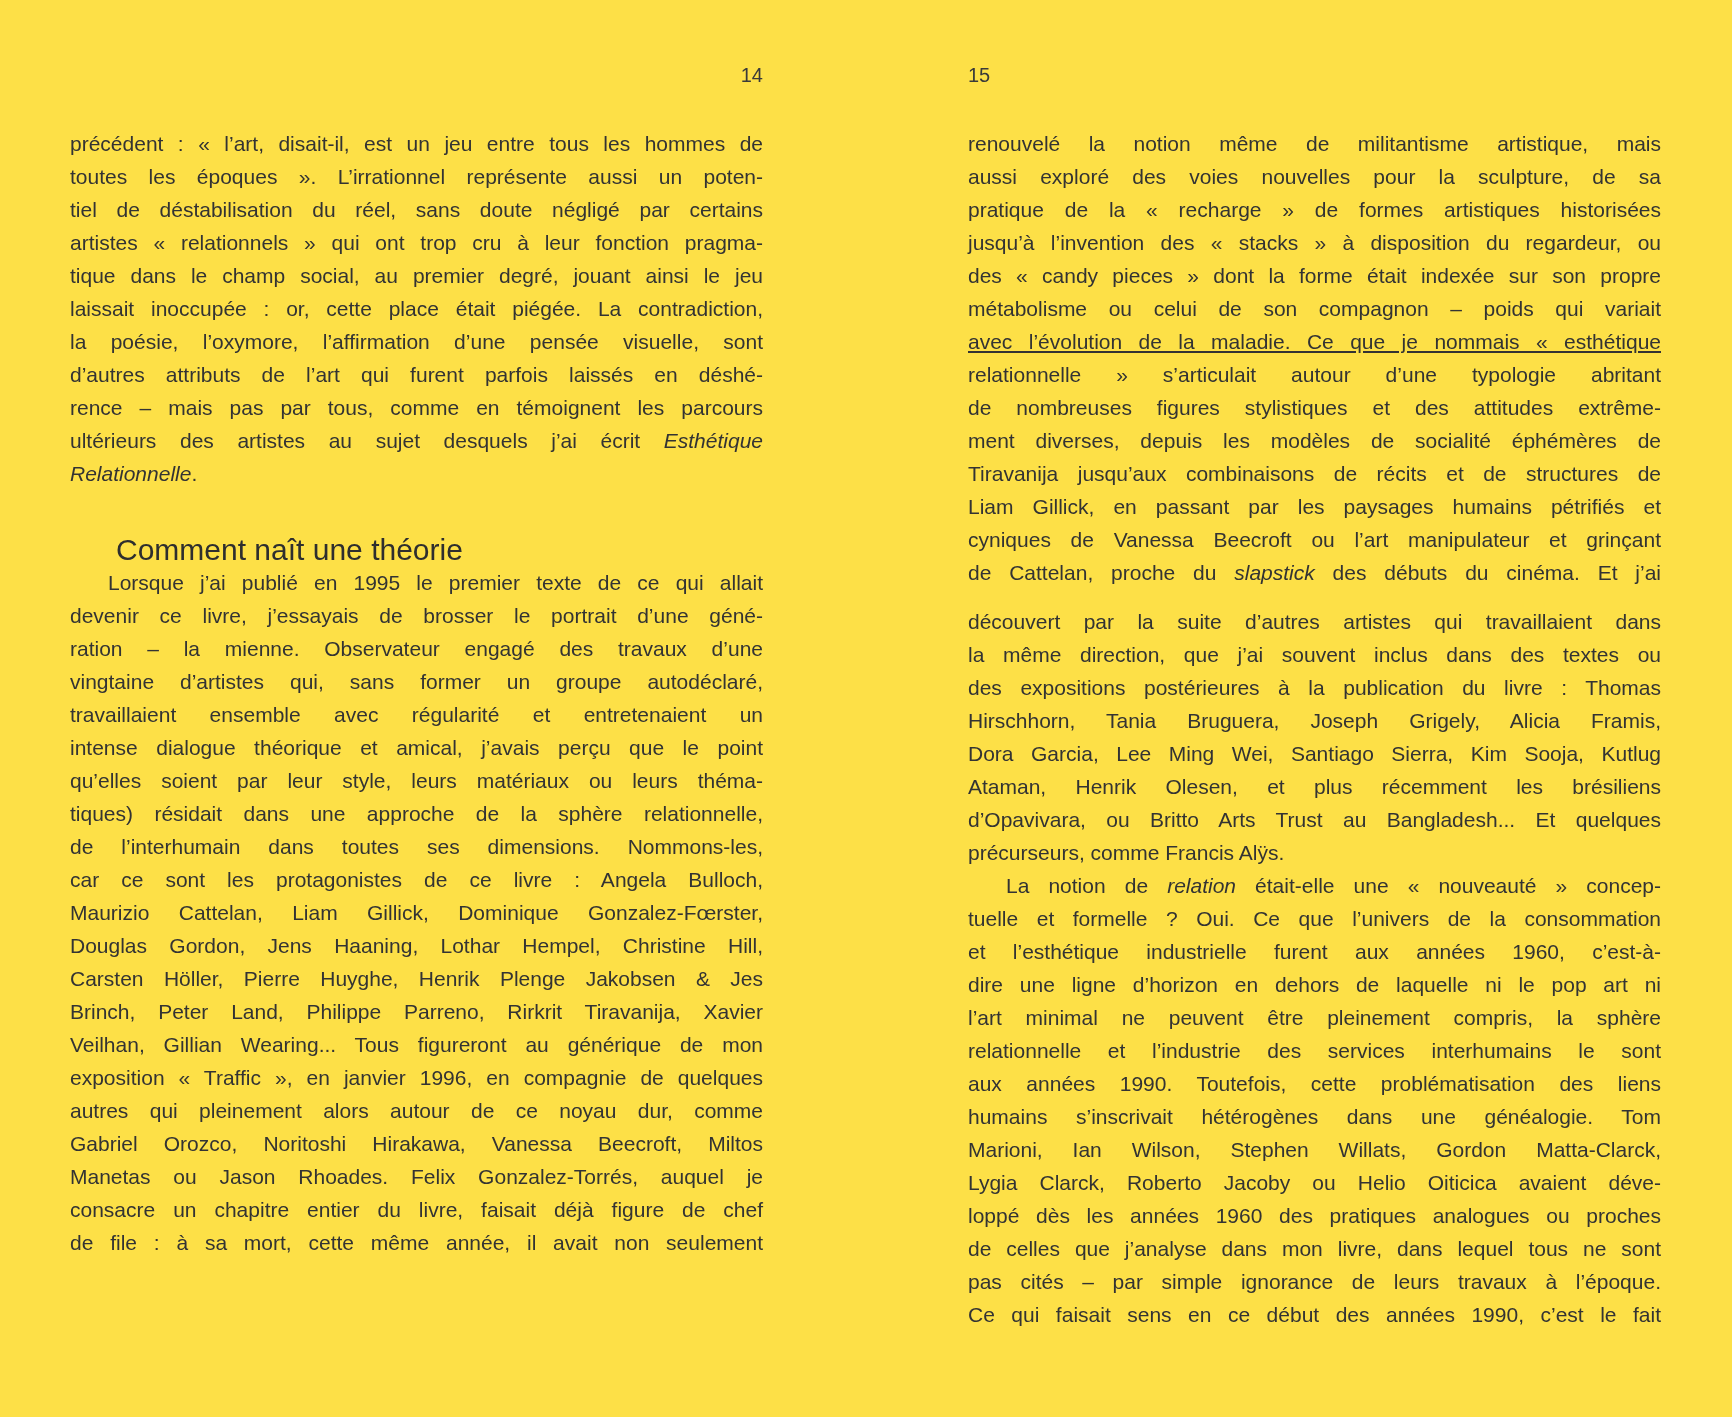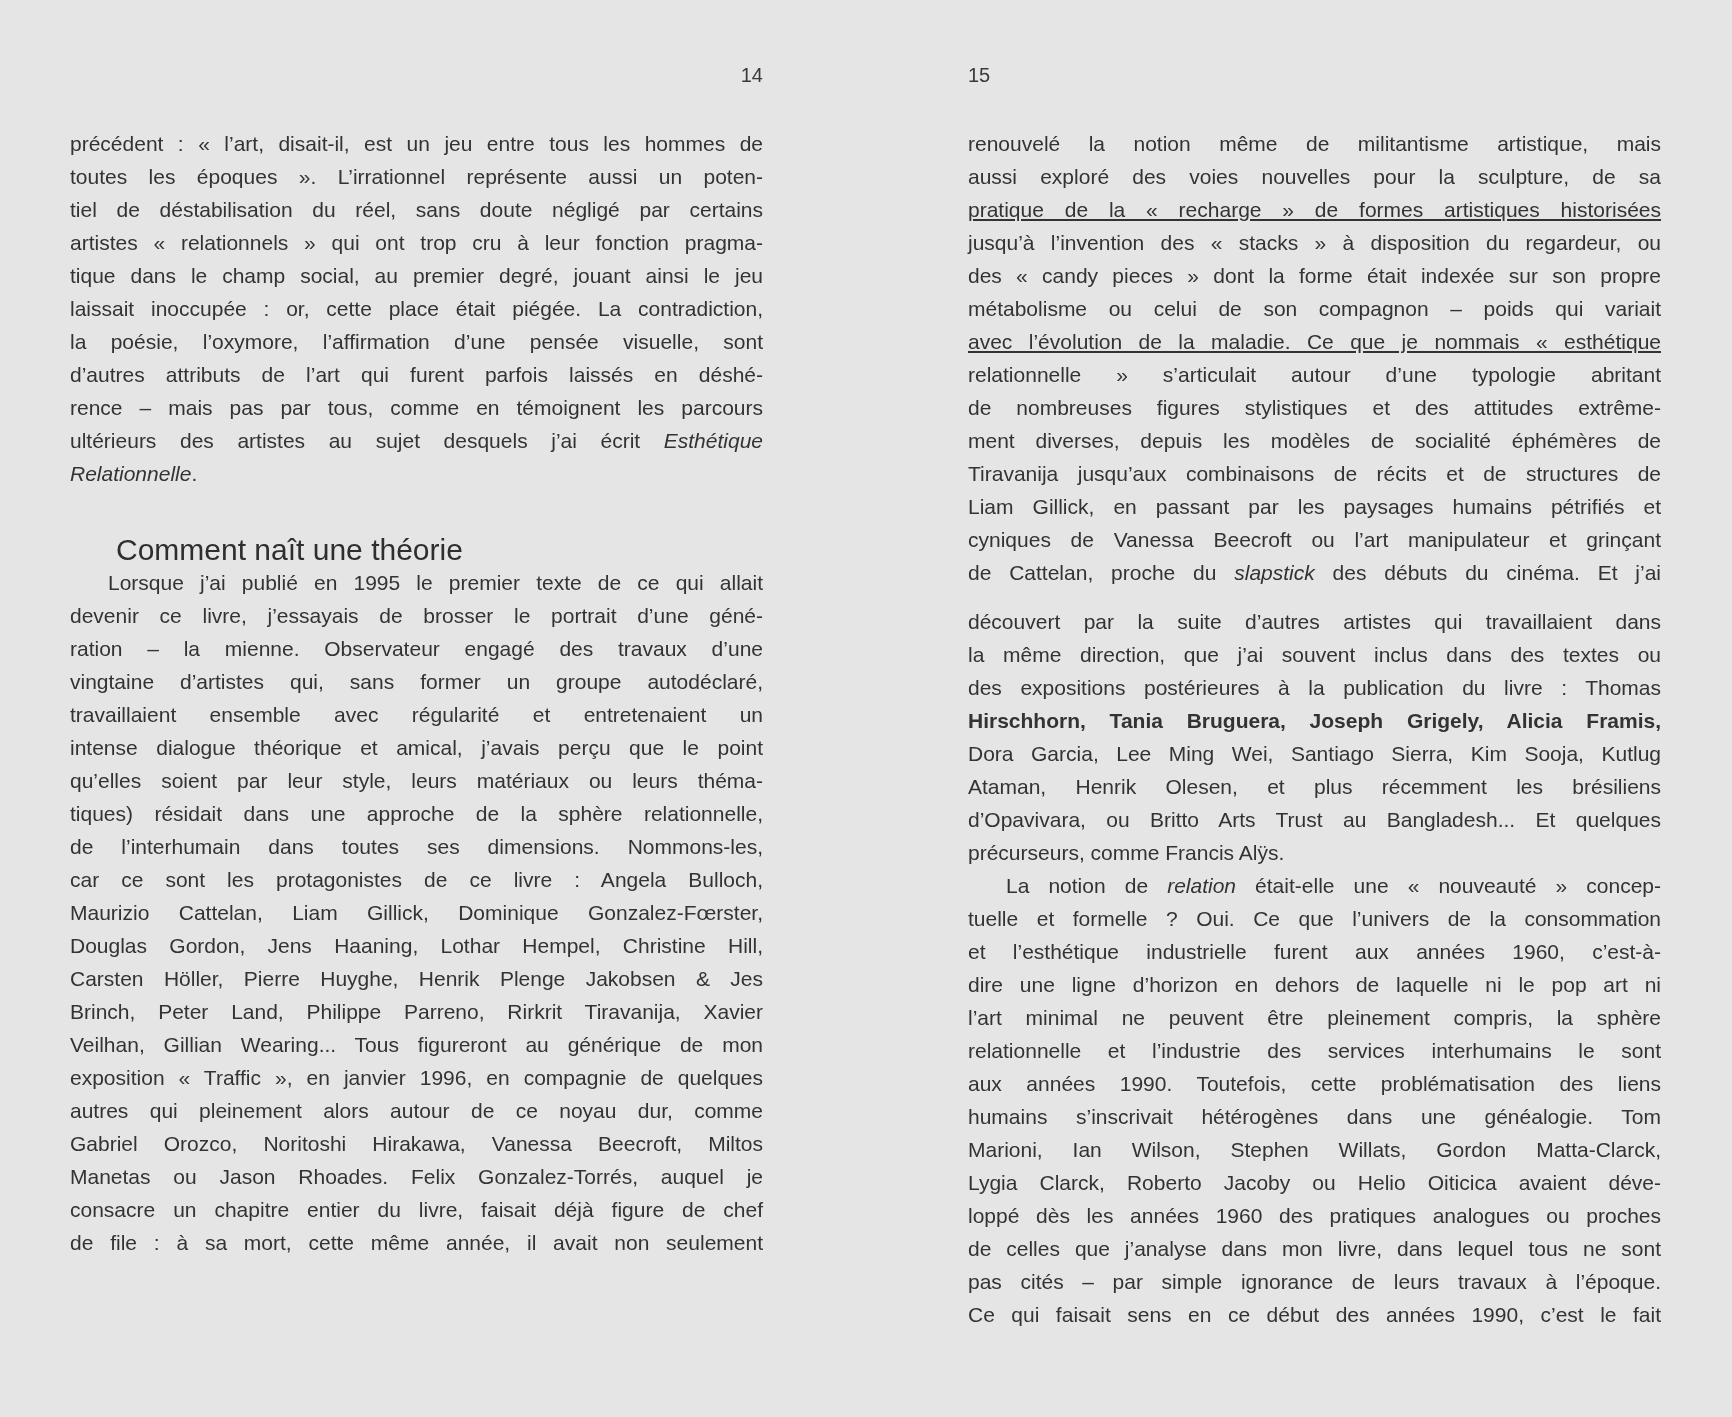--- a/index.html
+++ b/index.html
@@ -6,21 +6,21 @@
   body {
     width: 1732px; height: 1417px;
     background: #ffffff;
     font-family: "Liberation Sans", "DejaVu Sans", sans-serif;
     color: #333333;
   }
   .spread {
     position: relative;
     width: 1732px; height: 1417px;
     overflow: hidden;
-    background: #e5e5e5;
+    background: #fde047;
   }
   .pagenum {
     position: absolute;
     top: 62px;
     width: 693px;
     font-size: 20px;
     line-height: 26px;
     color: #3a3a3a;
   }
   .pagenum-left  { left: 70px;  text-align: right; }
@@ -90,36 +90,36 @@
       <div class="pline" style="white-space: nowrap; transform-origin: left center; transform: scaleX(1);">exposition « Traffic », en janvier 1996, en compagnie de quelques</div>
       <div class="pline" style="white-space: nowrap; transform-origin: left center; transform: scaleX(1);">autres qui pleinement alors autour de ce noyau dur, comme</div>
       <div class="pline" style="white-space: nowrap; transform-origin: left center; transform: scaleX(1);">Gabriel Orozco, Noritoshi Hirakawa, Vanessa Beecroft, Miltos</div>
       <div class="pline" style="white-space: nowrap; transform-origin: left center; transform: scaleX(1);">Manetas ou Jason Rhoades. Felix Gonzalez-Torrés, auquel je</div>
       <div class="pline" style="white-space: nowrap; transform-origin: left center; transform: scaleX(1);">consacre un chapitre entier du livre, faisait déjà figure de chef</div>
       <div class="pline" style="white-space: nowrap; transform-origin: left center; transform: scaleX(1);">de file : à sa mort, cette même année, il avait non seulement</div>
     </div>
   <div class="column" id="col-right">
       <div class="pline" style="white-space: nowrap; transform-origin: left center; transform: scaleX(1);">renouvelé la notion même de militantisme artistique, mais</div>
       <div class="pline" style="white-space: nowrap; transform-origin: left center; transform: scaleX(1);">aussi exploré des voies nouvelles pour la sculpture, de sa</div>
-      <div class="pline" style="white-space: nowrap; transform-origin: left center; transform: scaleX(1); text-decoration: underline;">pratique de la « recharge » de formes artistiques historisées</div>
+      <div class="pline" style="white-space: nowrap; transform-origin: left center; transform: scaleX(1);">pratique de la « recharge » de formes artistiques historisées</div>
       <div class="pline" style="white-space: nowrap; transform-origin: left center; transform: scaleX(1);">jusqu’à l’invention des « stacks » à disposition du regardeur, ou</div>
       <div class="pline" style="white-space: nowrap; transform-origin: left center; transform: scaleX(1);">des « candy pieces » dont la forme était indexée sur son propre</div>
       <div class="pline" style="white-space: nowrap; transform-origin: left center; transform: scaleX(1);">métabolisme ou celui de son compagnon – poids qui variait</div>
       <div class="pline" style="white-space: nowrap; transform-origin: left center; transform: scaleX(1); text-decoration: underline;">avec l’évolution de la maladie. Ce que je nommais « esthétique</div>
       <div class="pline" style="white-space: nowrap; transform-origin: left center; transform: scaleX(1);">relationnelle » s’articulait autour d’une typologie abritant</div>
       <div class="pline" style="white-space: nowrap; transform-origin: left center; transform: scaleX(1);">de nombreuses figures stylistiques et des attitudes extrême-</div>
       <div class="pline" style="white-space: nowrap; transform-origin: left center; transform: scaleX(1);">ment diverses, depuis les modèles de socialité éphémères de</div>
       <div class="pline" style="white-space: nowrap; transform-origin: left center; transform: scaleX(1);">Tiravanija jusqu’aux combinaisons de récits et de structures de</div>
       <div class="pline" style="white-space: nowrap; transform-origin: left center; transform: scaleX(1);">Liam Gillick, en passant par les paysages humains pétrifiés et</div>
       <div class="pline" style="white-space: nowrap; transform-origin: left center; transform: scaleX(1);">cyniques de Vanessa Beecroft ou l’art manipulateur et grinçant</div>
       <div class="pline" style="white-space: nowrap; transform-origin: left center; transform: scaleX(1);">de Cattelan, proche du <i>slapstick</i> des débuts du cinéma. Et j’ai</div>
       <div class="pline" style="white-space: nowrap; transform-origin: left center; transform: scaleX(1); margin-top: 16px;">découvert par la suite d’autres artistes qui travaillaient dans</div>
       <div class="pline" style="white-space: nowrap; transform-origin: left center; transform: scaleX(1);">la même direction, que j’ai souvent inclus dans des textes ou</div>
       <div class="pline" style="white-space: nowrap; transform-origin: left center; transform: scaleX(1);">des expositions postérieures à la publication du livre : Thomas</div>
-      <div class="pline" style="white-space: nowrap; transform-origin: left center; transform: scaleX(1); font-weight: bold;">Hirschhorn, Tania Bruguera, Joseph Grigely, Alicia Framis,</div>
+      <div class="pline" style="white-space: nowrap; transform-origin: left center; transform: scaleX(1);">Hirschhorn, Tania Bruguera, Joseph Grigely, Alicia Framis,</div>
       <div class="pline" style="white-space: nowrap; transform-origin: left center; transform: scaleX(1);">Dora Garcia, Lee Ming Wei, Santiago Sierra, Kim Sooja, Kutlug</div>
       <div class="pline" style="white-space: nowrap; transform-origin: left center; transform: scaleX(1);">Ataman, Henrik Olesen, et plus récemment les brésiliens</div>
       <div class="pline" style="white-space: nowrap; transform-origin: left center; transform: scaleX(1);">d’Opavivara, ou Britto Arts Trust au Bangladesh... Et quelques</div>
       <div class="pline lastline" style="white-space: nowrap; transform-origin: left center; transform: scaleX(1);">précurseurs, comme Francis Alÿs.</div>
       <div class="pline indent" style="white-space: nowrap; transform-origin: left center; transform: scaleX(1);">La notion de <i>relation</i> était-elle une « nouveauté » concep-</div>
       <div class="pline" style="white-space: nowrap; transform-origin: left center; transform: scaleX(1);">tuelle et formelle ? Oui. Ce que l’univers de la consommation</div>
       <div class="pline" style="white-space: nowrap; transform-origin: left center; transform: scaleX(1);">et l’esthétique industrielle furent aux années 1960, c’est-à-</div>
       <div class="pline" style="white-space: nowrap; transform-origin: left center; transform: scaleX(1);">dire une ligne d’horizon en dehors de laquelle ni le pop art ni</div>
       <div class="pline" style="white-space: nowrap; transform-origin: left center; transform: scaleX(1);">l’art minimal ne peuvent être pleinement compris, la sphère</div>
       <div class="pline" style="white-space: nowrap; transform-origin: left center; transform: scaleX(1);">relationnelle et l’industrie des services interhumains le sont</div>

